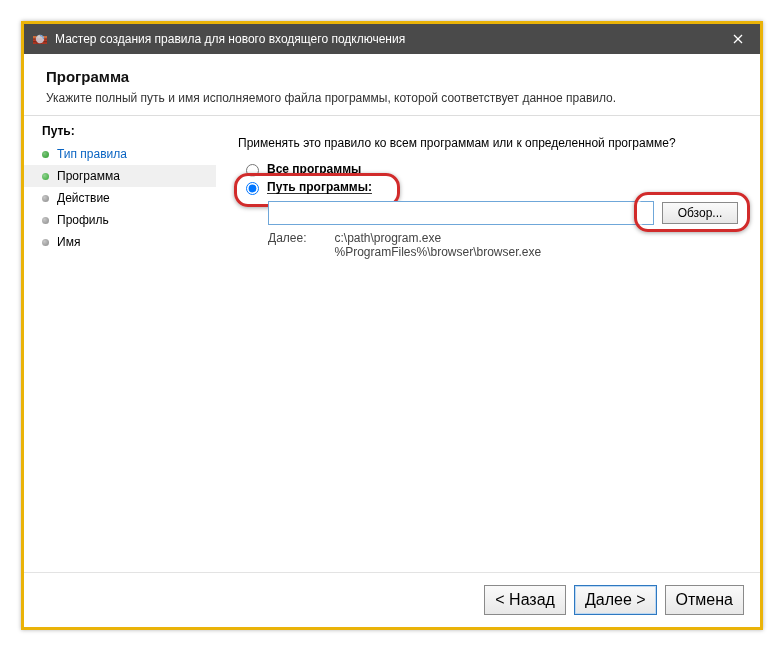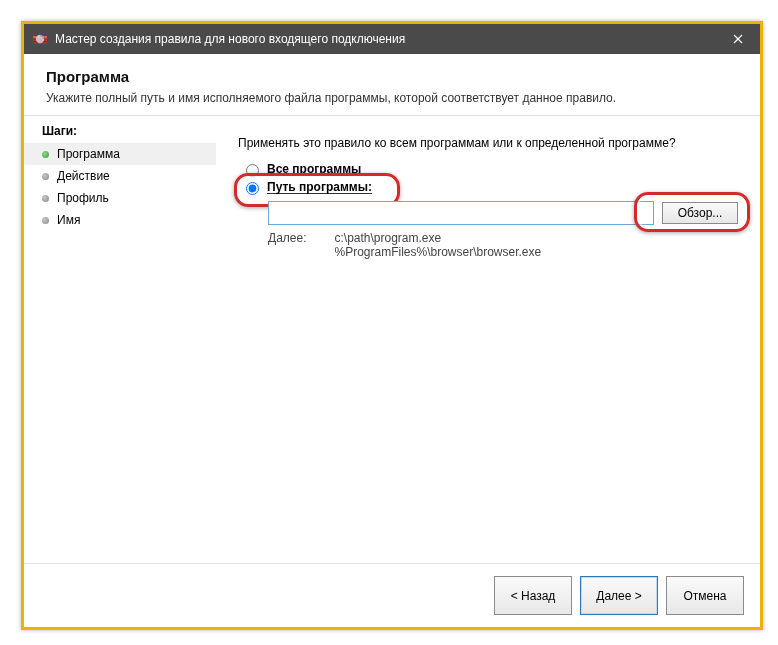--- a/index.html
+++ b/index.html
@@ -163,25 +163,25 @@
   .example-col { white-space: pre-line; }
 
   .footer {
     display: flex;
     justify-content: flex-end;
     gap: 8px;
     padding: 12px 16px;
     border-top: 1px solid #e3e3e3;
   }
   .footer button {
-    height: 39px;
+    height: 30px;
     min-width: 78px;
     border: 1px solid #8a8a8a;
     background: linear-gradient(#fafafa, #e8e8e8);
-    font-size: 12px;
+    font-size: 16px;
     padding: 0 10px;
     cursor: pointer;
   }
   .footer button.primary {
     border: 1px solid #2e78c0;
     box-shadow: 0 0 0 1px #bcd8f3 inset;
   }
 
   .hl {
     position: absolute;
@@ -222,22 +222,26 @@
   </div>
 
   <div class="header-area">
     <div class="page-title">Программа</div>
     <div class="page-subtitle">Укажите полный путь и имя исполняемого файла программы, которой соответствует данное правило.</div>
   </div>
 
   <div class="body-row">
 
     <div class="sidebar">
-      <div class="steps-hdr">Шаги:</div>
-
+      <div class="steps-hdr">Путь:</div>
+
+      <div class="step link">
+        <span class="bullet done"></span>
+        <a href="#">Тип правила</a>
+      </div>
       <div class="step current">
         <span class="bullet curr"></span>
         <span>Программа</span>
       </div>
       <div class="step">
         <span class="bullet todo"></span>
         <span>Действие</span>
       </div>
       <div class="step">
         <span class="bullet todo"></span>

